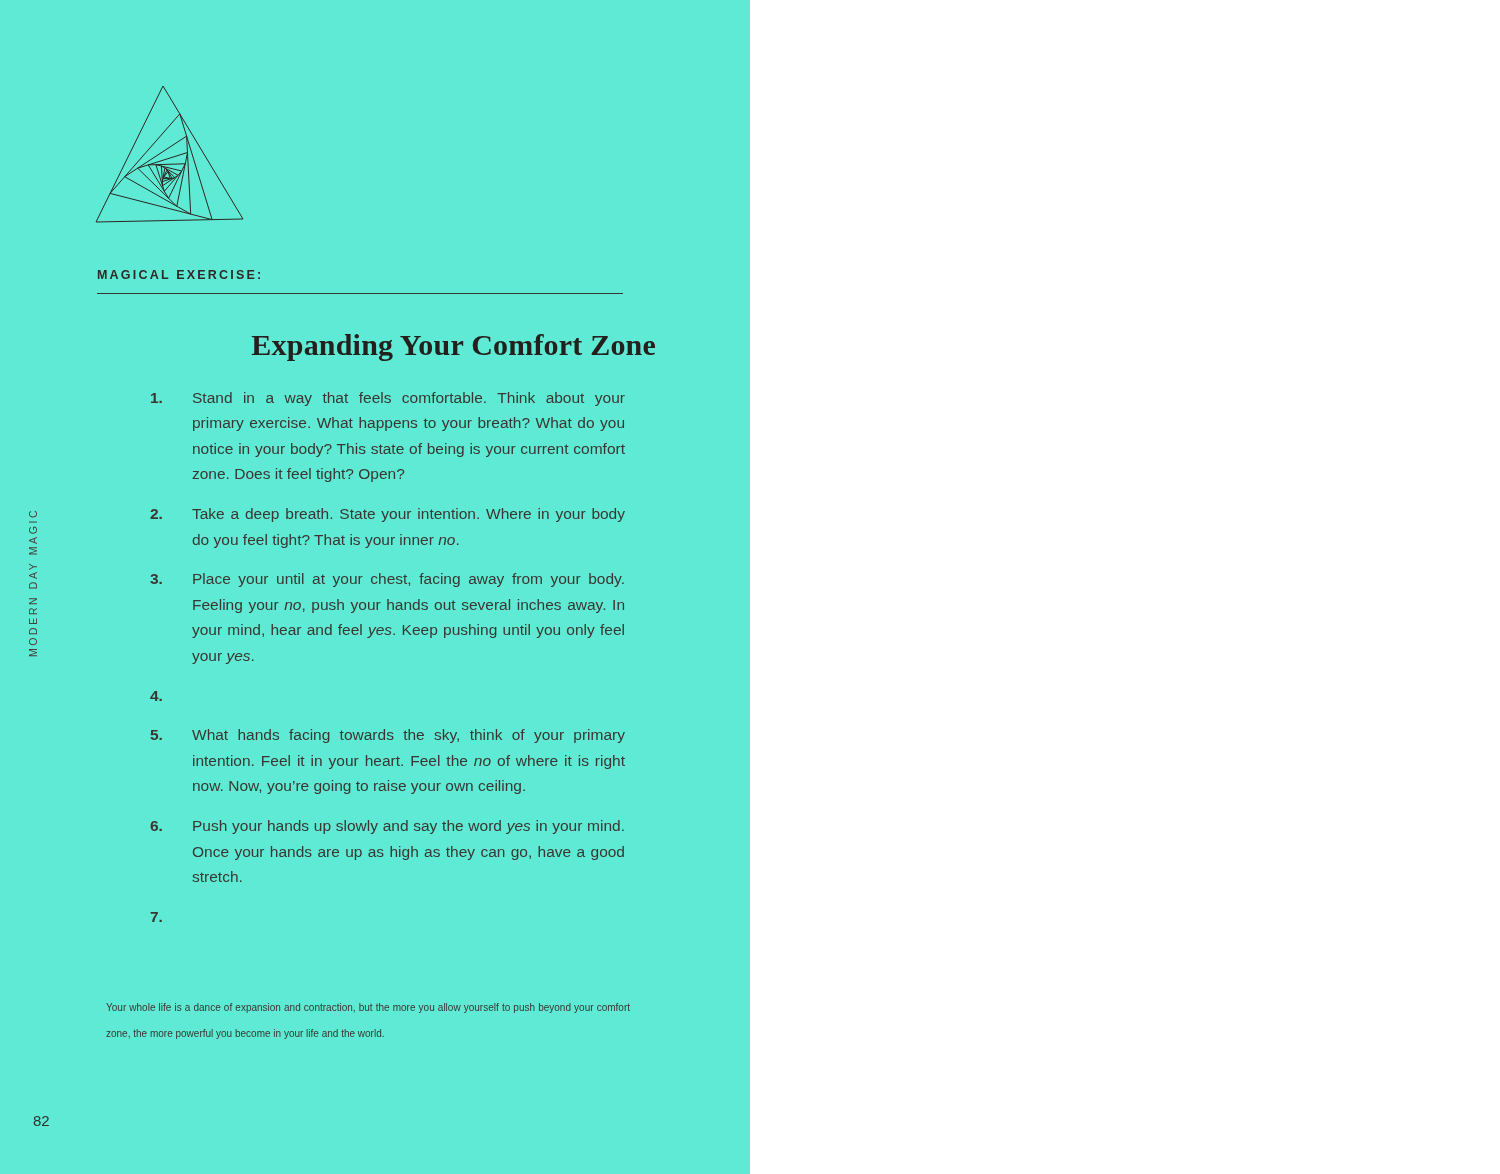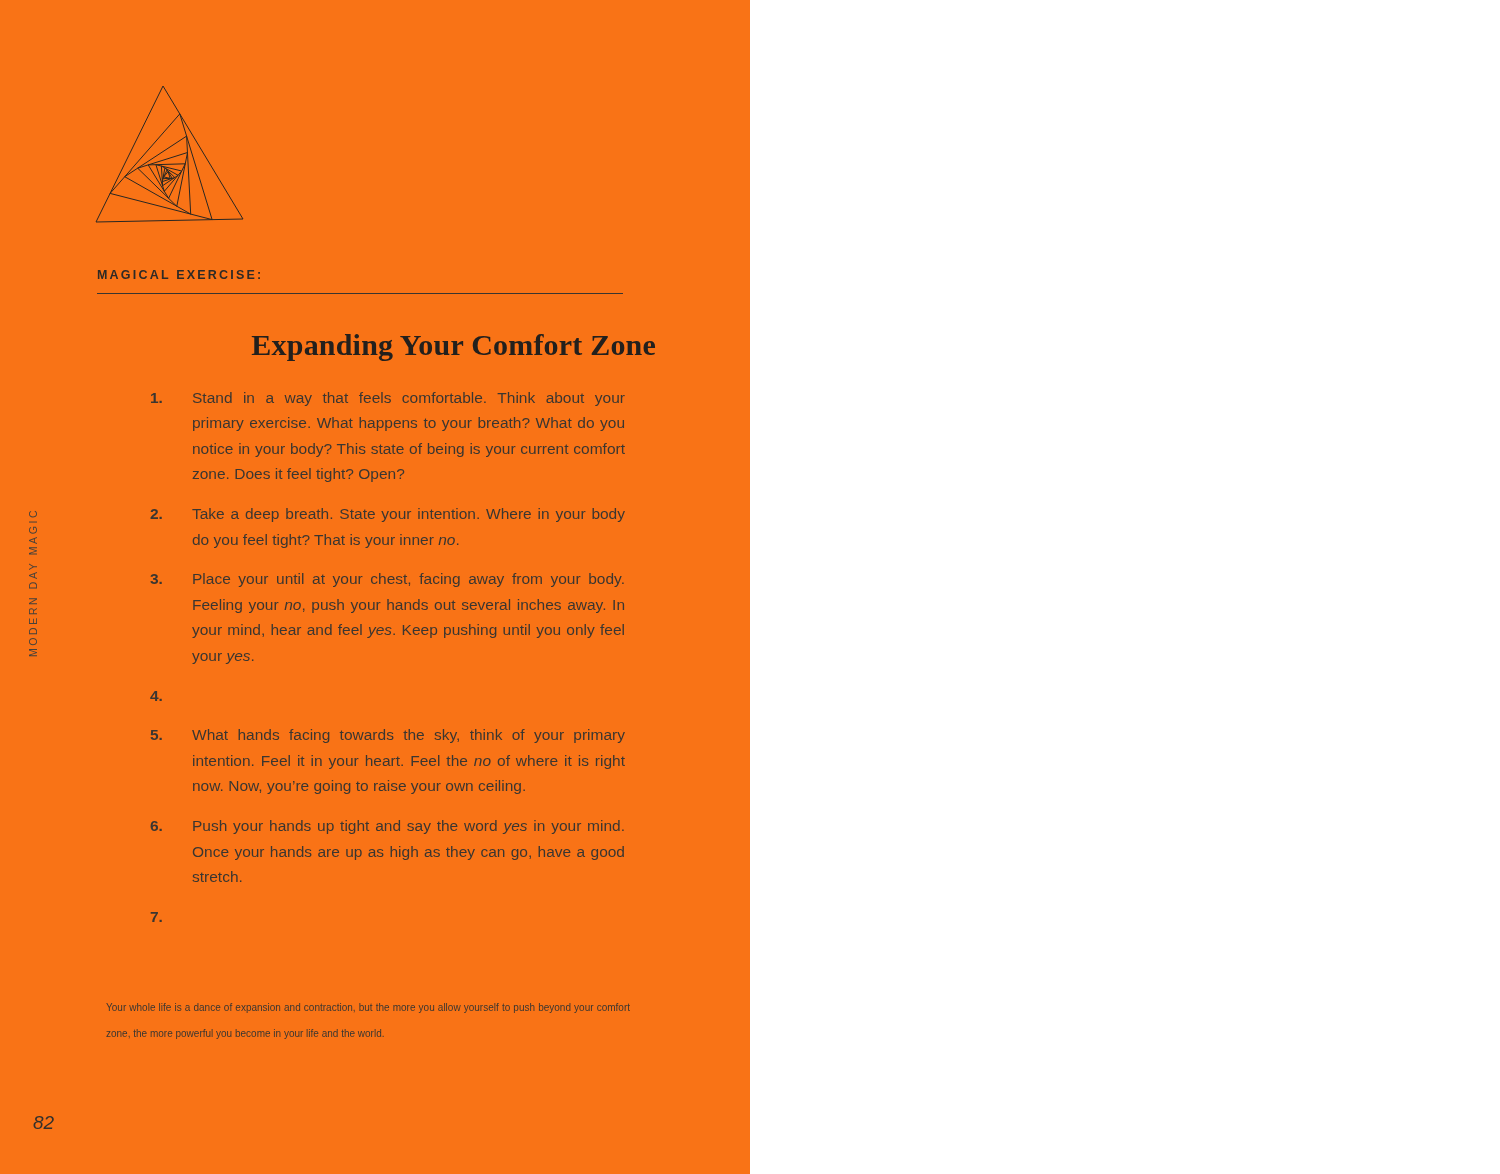--- a/index.html
+++ b/index.html
@@ -3,21 +3,21 @@
 <meta charset="utf-8">
 <style>
   html,body{margin:0;padding:0;}
   body{
     width:1500px;height:1174px;position:relative;overflow:hidden;
     background:#ffffff;
     font-family:"Liberation Sans", sans-serif;
     -webkit-font-smoothing:antialiased;
   }
   .page{position:absolute;top:0;height:1174px;}
-  #left-page{left:0;width:750px;background:#f97316;}
+  #left-page{left:0;width:750px;background:#5eead4;}
   #right-page{left:750px;width:750px;background:#ffffff;}
 
   
   #triangle-illustration{position:absolute;left:93px;top:82px;}
   #eyebrow{
     position:absolute;left:97px;top:268px;width:526px;
     font-size:12.5px;font-weight:bold;letter-spacing:2.2px;color:#2e2a26;
   }
   #eyebrow-rule{position:absolute;left:97px;top:293px;width:526px;height:0;border-top:1.4px solid #3a352f;}
   #left-title{
@@ -30,21 +30,21 @@
   .num{width:42px;flex-shrink:0;font-weight:bold;font-size:15.5px;line-height:25.4px;}
   .li-text{
     margin:0;width:433px;font-size:15.5px;line-height:25.4px;
     text-align:justify;color:#3a3631;
   }
   .li-text em{}
   #closing-paragraph{
     position:absolute;left:97px;top:986px;width:524px;margin:9px;
     font-size:10px;line-height:25.8px;text-align:justify;color:#3a3631;
   }
-  #page-num-left{position:absolute;left:33px;top:1112px;font-size:19px;color:#33302c;font-style:italic;}
+  #page-num-left{position:absolute;left:33px;top:1112px;font-size:15px;color:#33302c;}
   #margin-text-left{
     position:absolute;left:27px;top:517px;height:140px;
     writing-mode:vertical-rl;transform:rotate(180deg);
     font-size:10.5px;letter-spacing:2.6px;color:#46413b;white-space:nowrap;
   }
 </style>
 </head>
 <body>
 
 <div id="book-spread">
@@ -83,21 +83,21 @@
         </div>
         <div class="li">
           <span class="num">4.</span>
         </div>
         <div class="li">
           <span class="num">5.</span>
           <p class="li-text"><span>What hands facing towards the sky, think of your primary intention. Feel it in your heart. Feel the </span><em>no</em><span> of where it is right now. Now, you’re going to raise your own ceiling.</span></p>
         </div>
         <div class="li">
           <span class="num">6.</span>
-          <p class="li-text"><span>Push your hands up tight and say the word </span><em>yes</em><span> in your mind. Once your hands are up as high as they can go, have a good stretch.</span></p>
+          <p class="li-text"><span>Push your hands up slowly and say the word </span><em>yes</em><span> in your mind. Once your hands are up as high as they can go, have a good stretch.</span></p>
         </div>
         <div class="li">
           <span class="num">7.</span>
         </div>
       </div>
 
     <p id="closing-paragraph">Your whole life is a dance of expansion and contraction, but the more you allow yourself to push beyond your comfort zone, the more powerful you become in your life and the world.</p>
 
     <div id="page-num-left">82</div>
     <div id="margin-text-left">MODERN DAY MAGIC</div>

